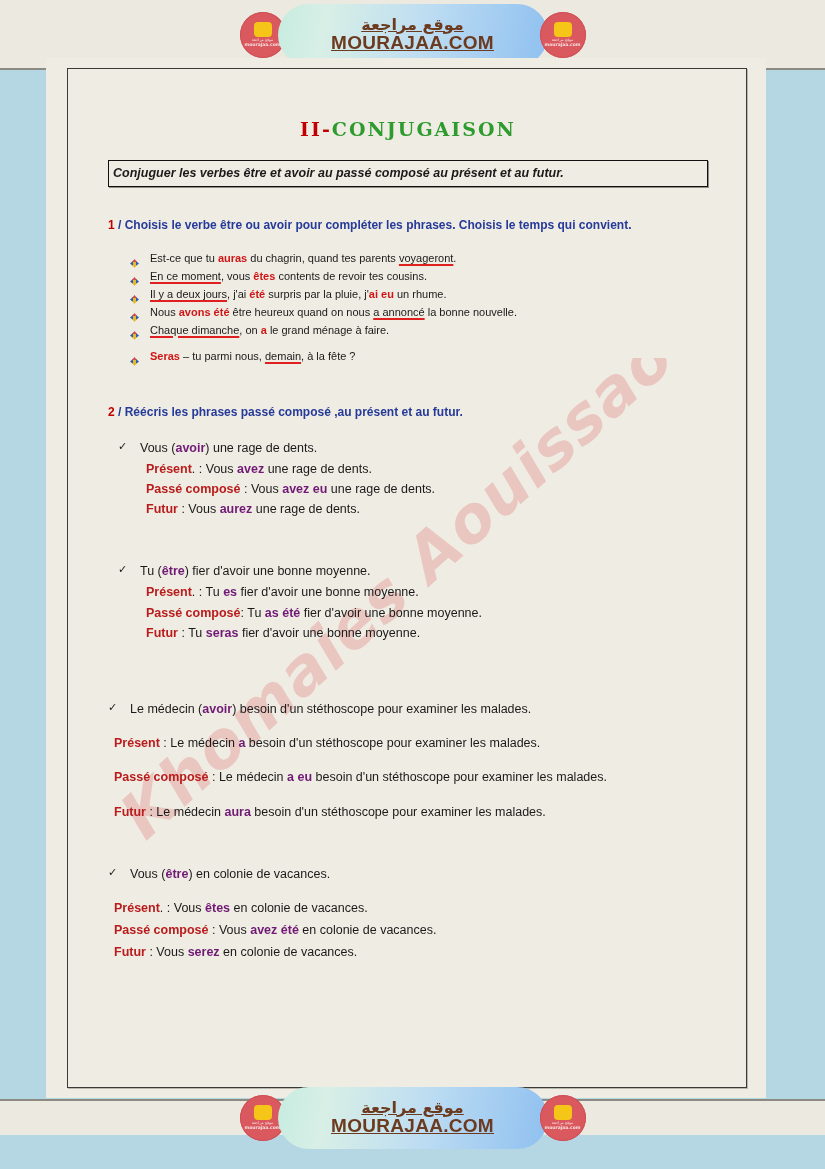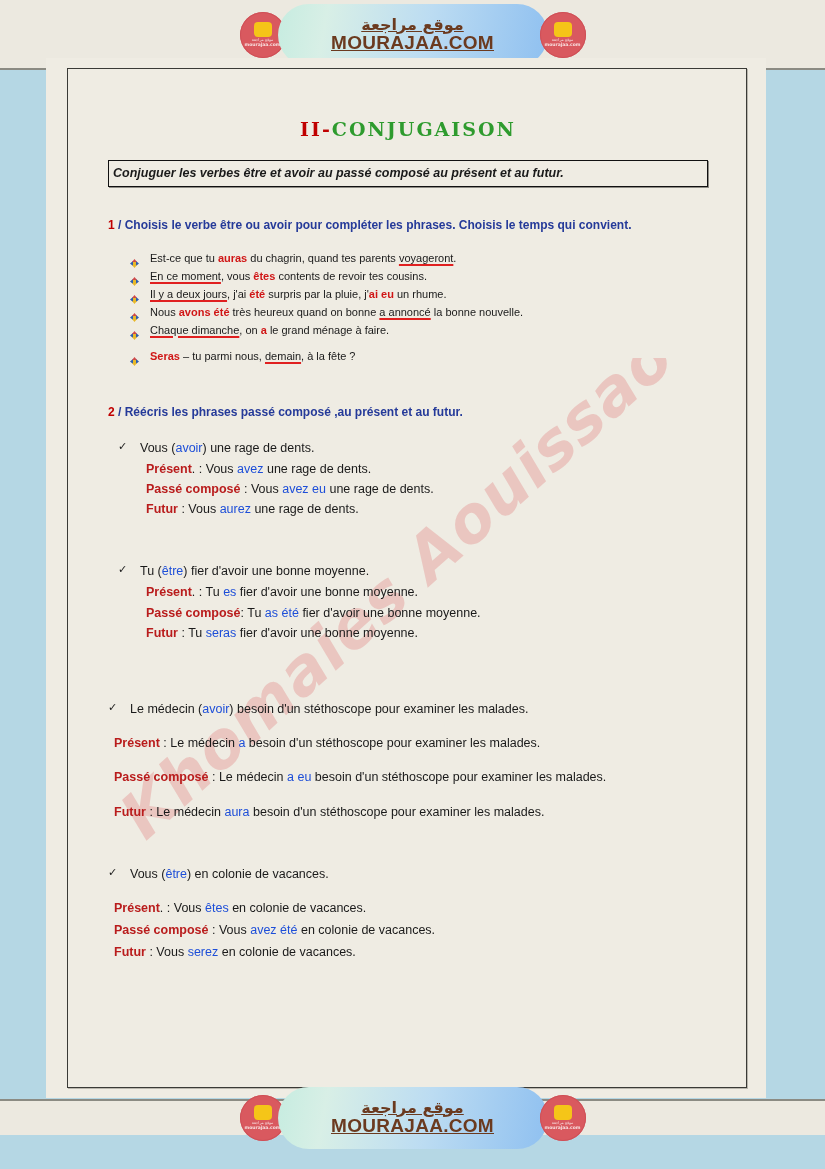--- a/index.html
+++ b/index.html
@@ -155,21 +155,21 @@
   }
   .ansblock .q .chk {
     position: absolute; left: 0; top: 0;
     color: #1a1a1a; font-size: 11px;
     font-family: "DejaVu Sans", sans-serif;
   }
   .ansblock .line {
     padding-left: 28px; line-height: 1.62; font-size: 12.5px;
   }
   .lbl { color: #b91c1c; font-weight: bold; }
-  .bk { font-weight: normal; color: #1d4ed8; }
+  .bk { font-weight: bold; color: #701a75; }
 
   
   .ansblock.wide { padding-left: 0; }
   .ansblock.wide .q { padding-left: 22px; margin-bottom: 14px; }
   .ansblock.wide .line { padding-left: 6px; margin-bottom: 14px; line-height: 1.62; }
 
   .spacer-lg { height: 34px; }
   .spacer-md { height: 20px; }
 
   
@@ -289,21 +289,21 @@
         <li>
           <span class="bul">
             <svg width="9" height="9" viewBox="0 0 9 9">
                 <path d="M0 4.5 L3 2 L3 7 Z" fill="#2e5fb0"></path>
                 <path d="M9 4.5 L6 2 L6 7 Z" fill="#2e5fb0"></path>
                 <path d="M4.5 0 L2 3 L7 3 Z" fill="#d04a4a"></path>
                 <path d="M4.5 9 L2 6 L7 6 Z" fill="#e8b82a"></path>
                 <rect x="3" y="3" width="3" height="3" fill="#e8b82a"></rect>
               </svg>
           </span>
-          <span>Nous </span><span class="red">avons été</span><span> très heureux quand on bonne </span><span class="ul-red">a annoncé</span><span> la  bonne nouvelle.</span>
+          <span>Nous </span><span class="red">avons été</span><span> être heureux quand on nous </span><span class="ul-red">a annoncé</span><span> la  bonne nouvelle.</span>
         </li>
         <li>
           <span class="bul">
             <svg width="9" height="9" viewBox="0 0 9 9">
                 <path d="M0 4.5 L3 2 L3 7 Z" fill="#2e5fb0"></path>
                 <path d="M9 4.5 L6 2 L6 7 Z" fill="#2e5fb0"></path>
                 <path d="M4.5 0 L2 3 L7 3 Z" fill="#d04a4a"></path>
                 <path d="M4.5 9 L2 6 L7 6 Z" fill="#e8b82a"></path>
                 <rect x="3" y="3" width="3" height="3" fill="#e8b82a"></rect>
               </svg>

